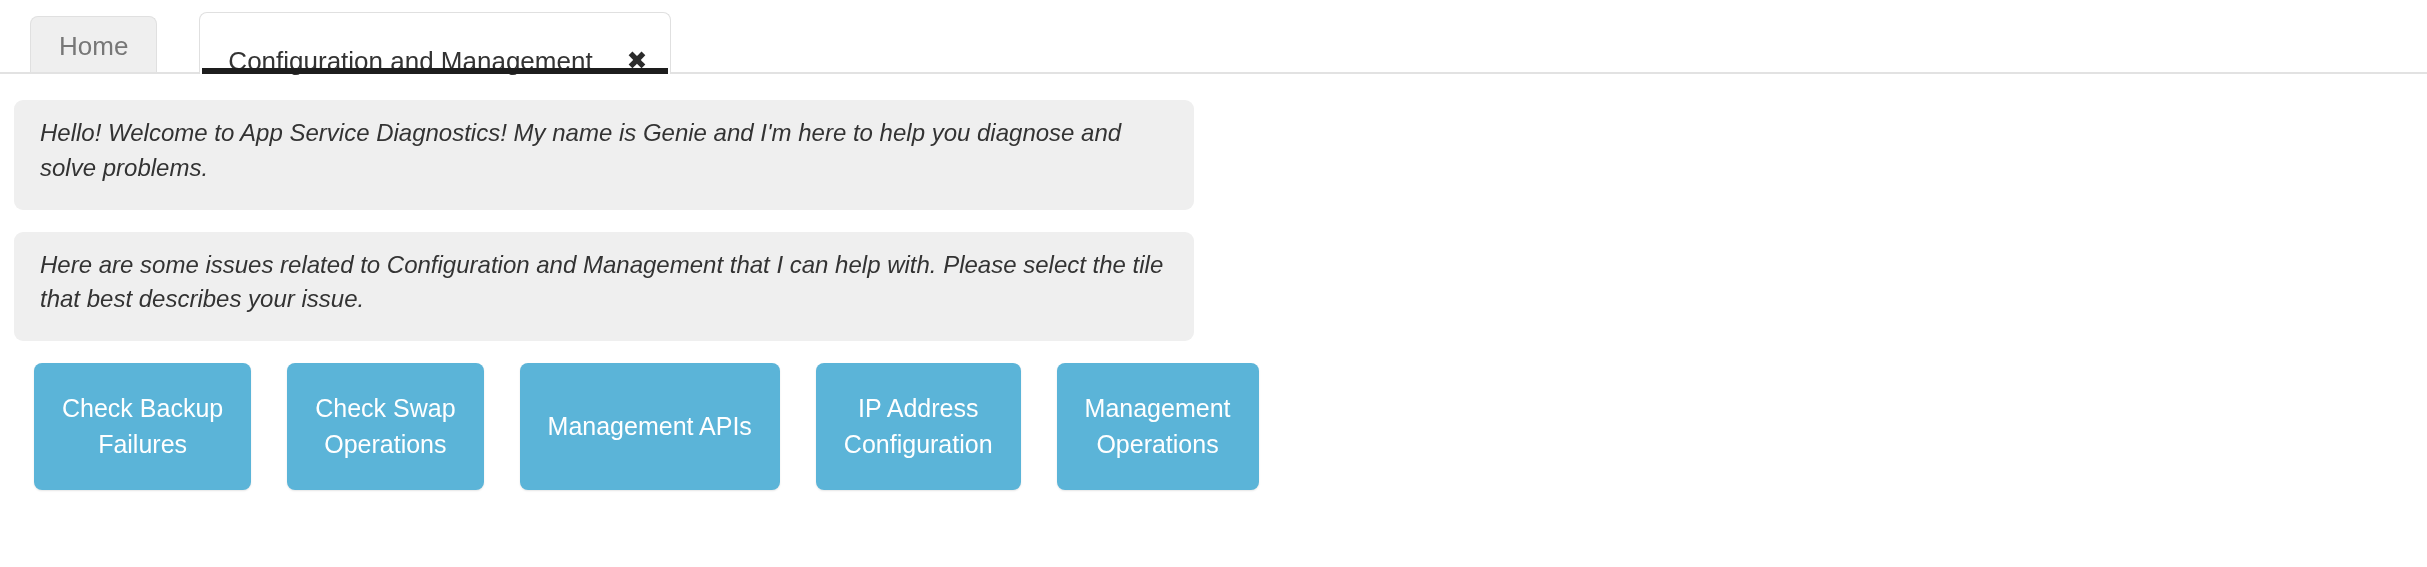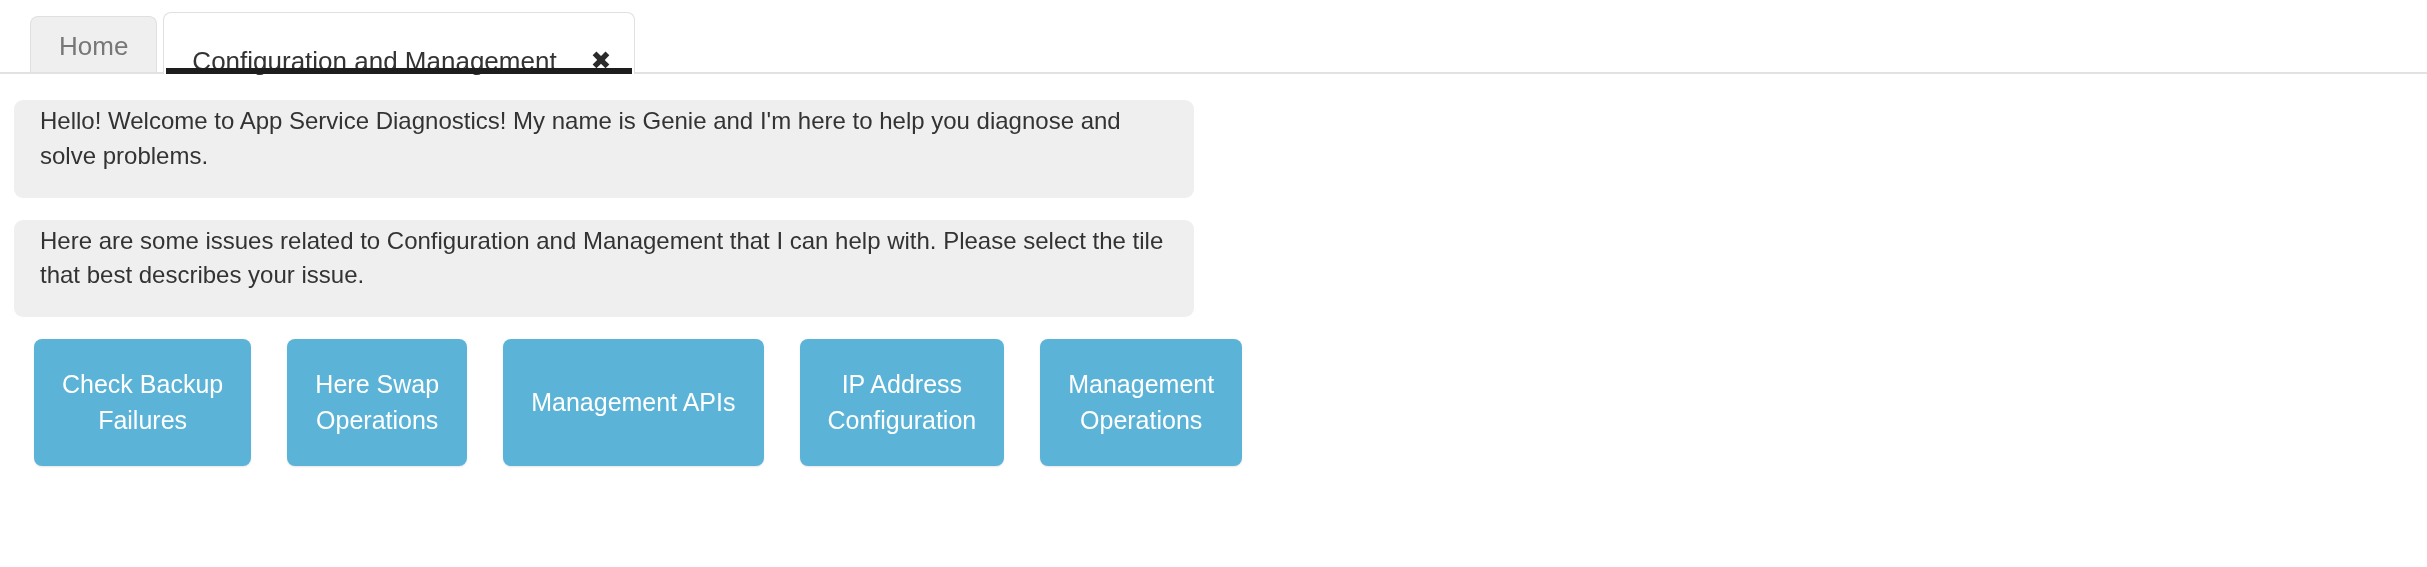--- a/index.html
+++ b/index.html
@@ -18,20 +18,21 @@
   }
 
   
   .tabstrip {
     position: relative;
     height: 74px;
     padding: 0 8px 0 30px;
     display: flex;
     align-items: flex-end;
     box-sizing: border-box;
+    gap: 36px;
   }
   .tabstrip::after {
     content: "";
     position: absolute;
     left: 0;
     right: 0;
     bottom: 0;
     height: 2px;
     background: #e2e2e2;
   }
@@ -89,25 +90,26 @@
 
   
   .chat {
     padding: 26px 0 0 14px;
   }
   .bubble {
     box-sizing: border-box;
     width: 1180px;
     background: #efefef;
     border-radius: 9px;
-    padding: 4px 26px 24px 26px;
+    padding: 16px 26px 24px 26px;
     margin-bottom: 22px;
     font-size: 24px;
     line-height: 1.45;
     color: #333333;
+    font-style: italic;
   }
   .bubble p {
     margin: 0;
   }
 
   
   .tiles {
     display: flex;
     align-items: center;
     padding-left: 34px;
@@ -163,21 +165,21 @@
 </div>
 
 <div class="tiles">
 
   <div class="tile">
     <span class="tile-label">Check Backup
 Failures</span>
   </div>
 
   <div class="tile">
-    <span class="tile-label">Here Swap
+    <span class="tile-label">Check Swap
 Operations</span>
   </div>
 
   <div class="tile">
     <span class="tile-label">Management APIs</span>
   </div>
 
   <div class="tile">
     <span class="tile-label">IP Address
 Configuration</span>

